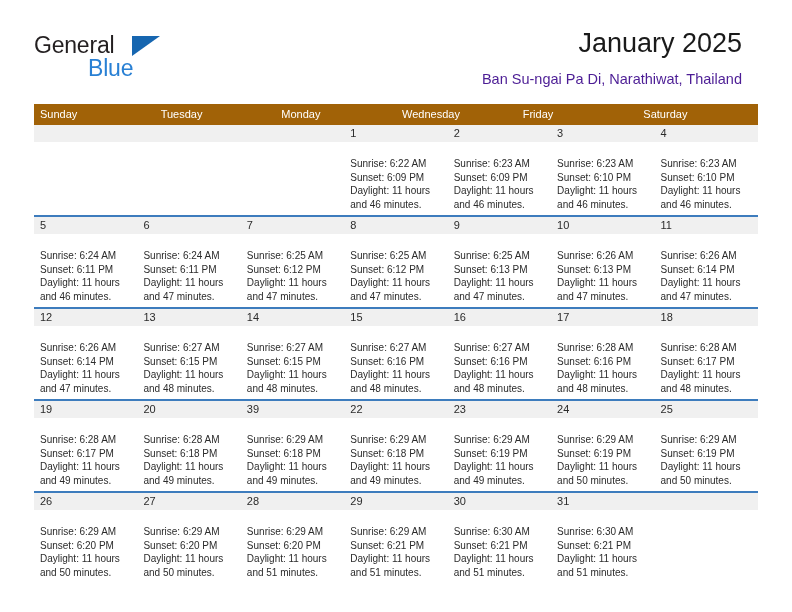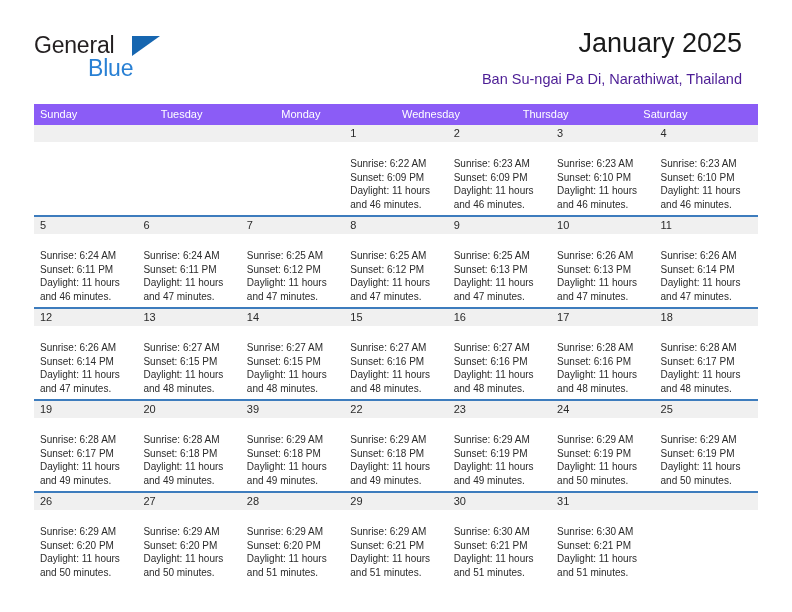--- a/index.html
+++ b/index.html
@@ -89,21 +89,21 @@
 
   
   .calendar {
     position: absolute;
     left: 34px;
     top: 104px;
     width: 724px;
   }
   .dow-row {
     display: flex;
-    background: #8b5cf6;
+    background: #a16207;
     height: 21px;
   }
   .dow-cell {
     flex: 1 1 0;
     box-sizing: border-box;
     padding-left: 6px;
     font-size: 11px;
     line-height: 21px;
     color: #ffffff;
     white-space: nowrap;
@@ -170,21 +170,21 @@
     </div>
 
   </div>
 
   <div class="calendar">
     <div class="dow-row">
         <div class="dow-cell">Sunday</div>
         <div class="dow-cell">Tuesday</div>
         <div class="dow-cell">Monday</div>
         <div class="dow-cell">Wednesday</div>
-        <div class="dow-cell">Thursday</div>
+        <div class="dow-cell">Friday</div>
         <div class="dow-cell">Saturday</div>
       </div>
     <div id="weeks-container">
         <div class="week first">
           <div class="day-cell empty"></div>
           <div class="day-cell empty"></div>
           <div class="day-cell empty"></div>
           <div class="day-cell">
             <div class="day-num">1</div>
             <div class="day-info">

